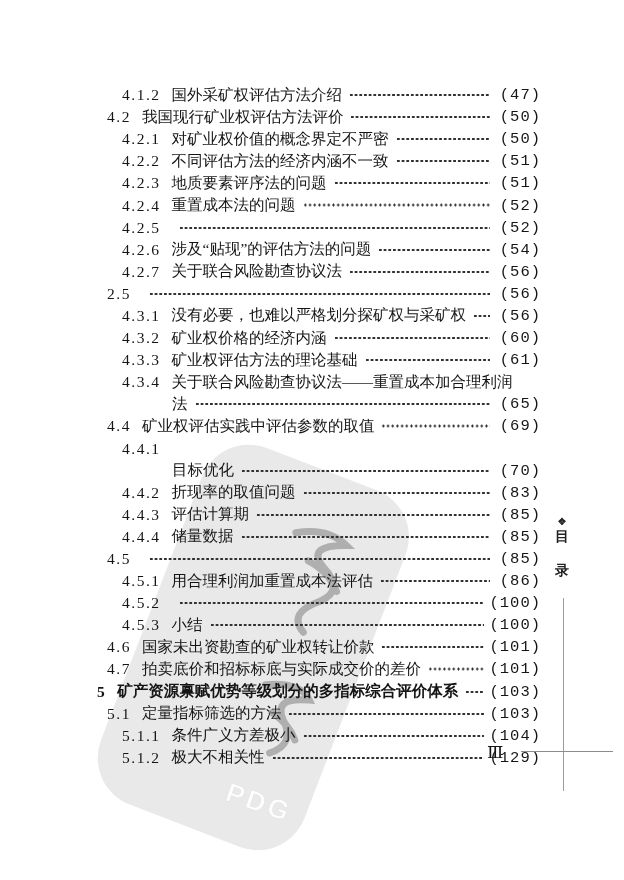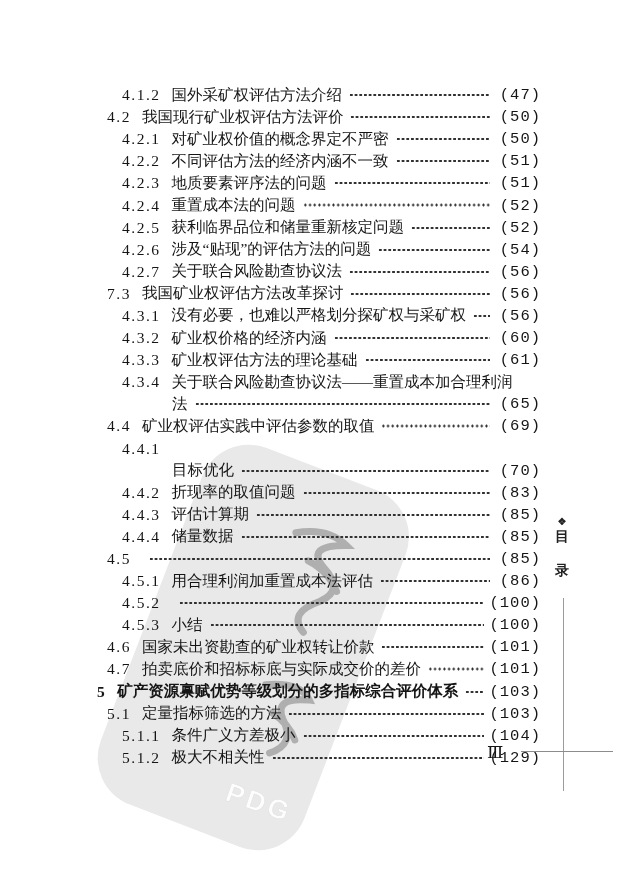--- a/index.html
+++ b/index.html
@@ -95,42 +95,40 @@
 
     <div class="toc-row lvl3">
       <span class="num">4.2.4</span>
       <span class="title">重置成本法的问题</span>
       <span class="leader"></span>
       <span class="pg">(52)</span>
     </div>
 
     <div class="toc-row lvl3">
       <span class="num">4.2.5</span>
-      <span class="title">获利临界品位和储量重新核定问题</span>
       <span class="leader"></span>
       <span class="pg">(52)</span>
     </div>
 
     <div class="toc-row lvl3">
       <span class="num">4.2.6</span>
       <span class="title">涉及“贴现”的评估方法的问题</span>
       <span class="leader"></span>
       <span class="pg">(54)</span>
     </div>
 
     <div class="toc-row lvl3">
       <span class="num">4.2.7</span>
       <span class="title">关于联合风险勘查协议法</span>
       <span class="leader"></span>
       <span class="pg">(56)</span>
     </div>
 
     <div class="toc-row lvl2">
-      <span class="num">7.3</span>
-      <span class="title">我国矿业权评估方法改革探讨</span>
+      <span class="num">2.5</span>
       <span class="leader"></span>
       <span class="pg">(56)</span>
     </div>
 
     <div class="toc-row lvl3">
       <span class="num">4.3.1</span>
       <span class="title">没有必要，也难以严格划分探矿权与采矿权</span>
       <span class="leader"></span>
       <span class="pg">(56)</span>
     </div>

